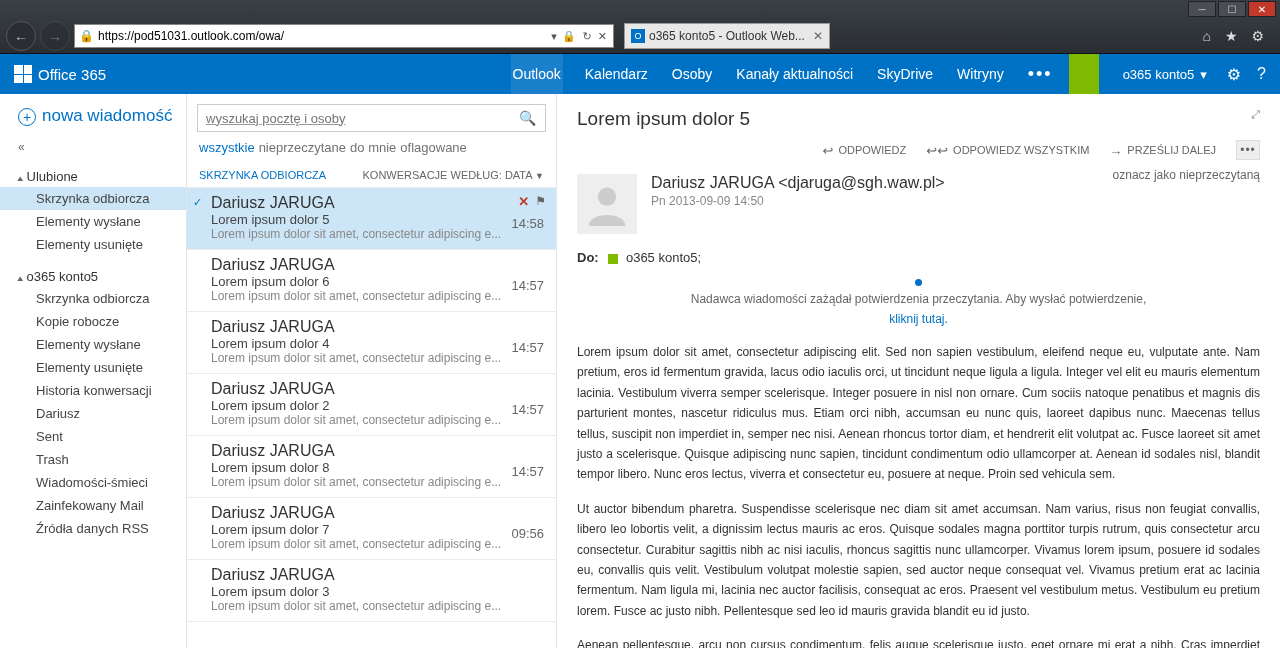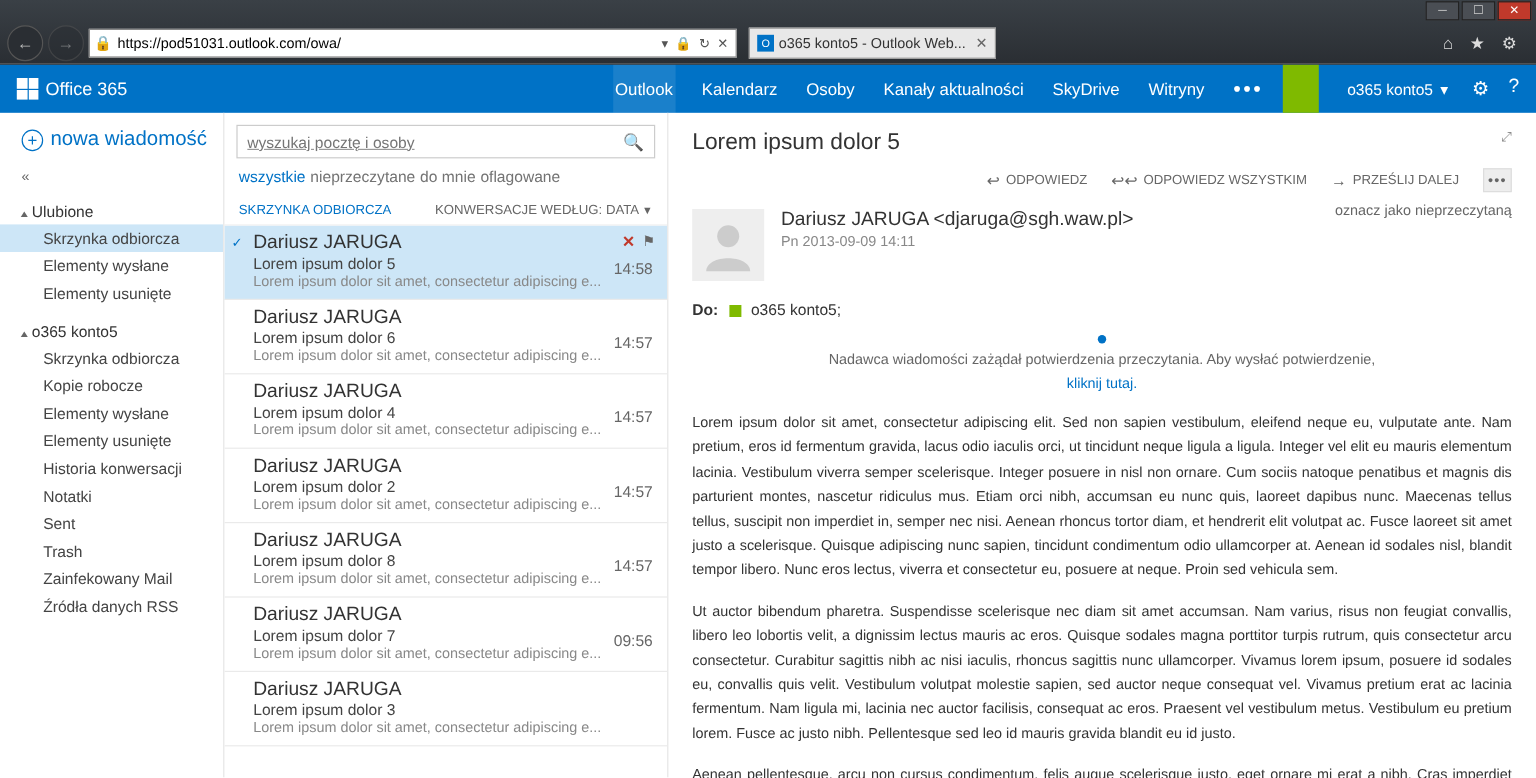--- a/index.html
+++ b/index.html
@@ -179,23 +179,24 @@
           <div class="folder">Elementy wysłane</div>
           <div class="folder">Elementy usunięte</div>
         </div>
         <div class="folder-group">
           <div class="folder-group-header">o365 konto5</div>
           <div class="folder">Skrzynka odbiorcza</div>
           <div class="folder">Kopie robocze</div>
           <div class="folder">Elementy wysłane</div>
           <div class="folder">Elementy usunięte</div>
           <div class="folder">Historia konwersacji</div>
-          <div class="folder">Notatki</div>
+          <div class="folder">Dariusz</div>
           <div class="folder">Sent</div>
           <div class="folder">Trash</div>
+          <div class="folder">Wiadomości-śmieci</div>
           <div class="folder">Zainfekowany Mail</div>
           <div class="folder">Źródła danych RSS</div>
         </div>
       </div>
   </div>
 
   <div class="msg-list">
     <div class="search-box">
       <input placeholder="wyszukaj pocztę i osoby" style="">
       <span class="mag">🔍</span>
@@ -287,21 +288,21 @@
     <div class="mark-unread">oznacz jako nieprzeczytaną</div>
     <div class="sender-block">
       <div class="avatar">
         <svg viewBox="0 0 24 24">
             <circle cx="12" cy="8" r="5" fill="#ccc"></circle>
             <path d="M2 24 C2 16 22 16 22 24 Z" fill="#ccc"></path>
           </svg>
       </div>
       <div class="sender-info">
         <div class="name">Dariusz JARUGA &lt;djaruga@sgh.waw.pl&gt;</div>
-        <div class="date">Pn 2013-09-09 14:11</div>
+        <div class="date">Pn 2013-09-09 14:50</div>
       </div>
     </div>
     <div class="to-row">
       <b>Do:</b>
       <span class="sq"></span>
       <span>o365 konto5;</span>
     </div>
     <div class="receipt-row">
       <span class="dot"></span>
       <span>Nadawca wiadomości zażądał potwierdzenia przeczytania. Aby wysłać potwierdzenie,</span>

